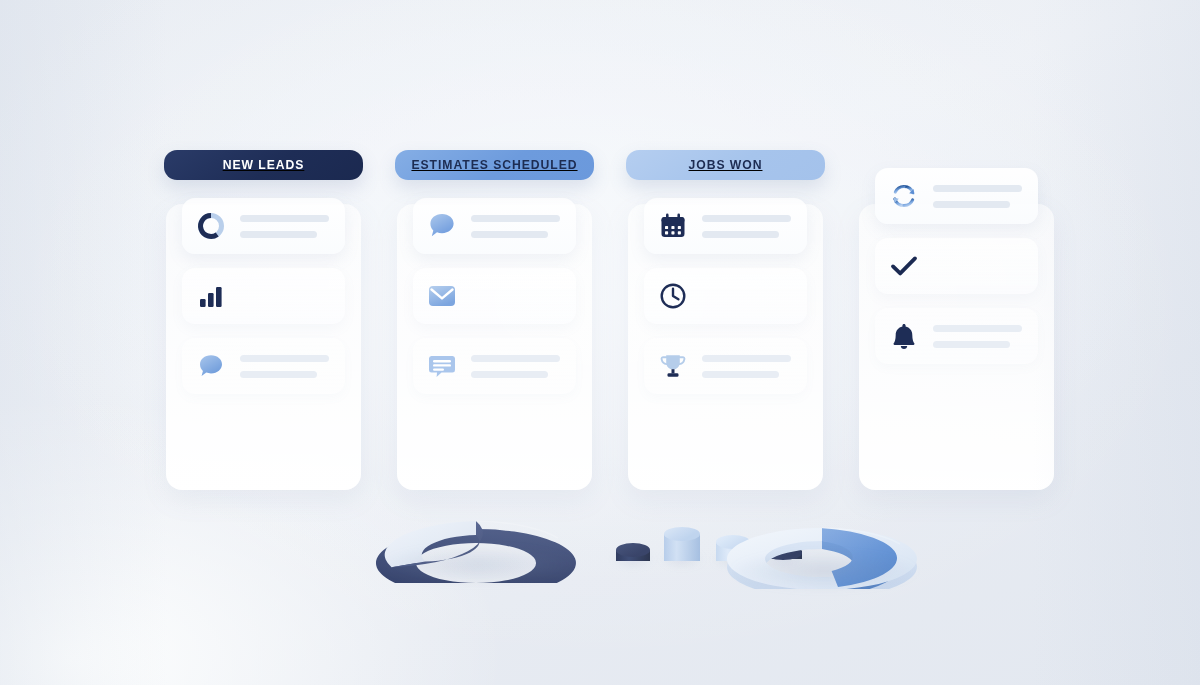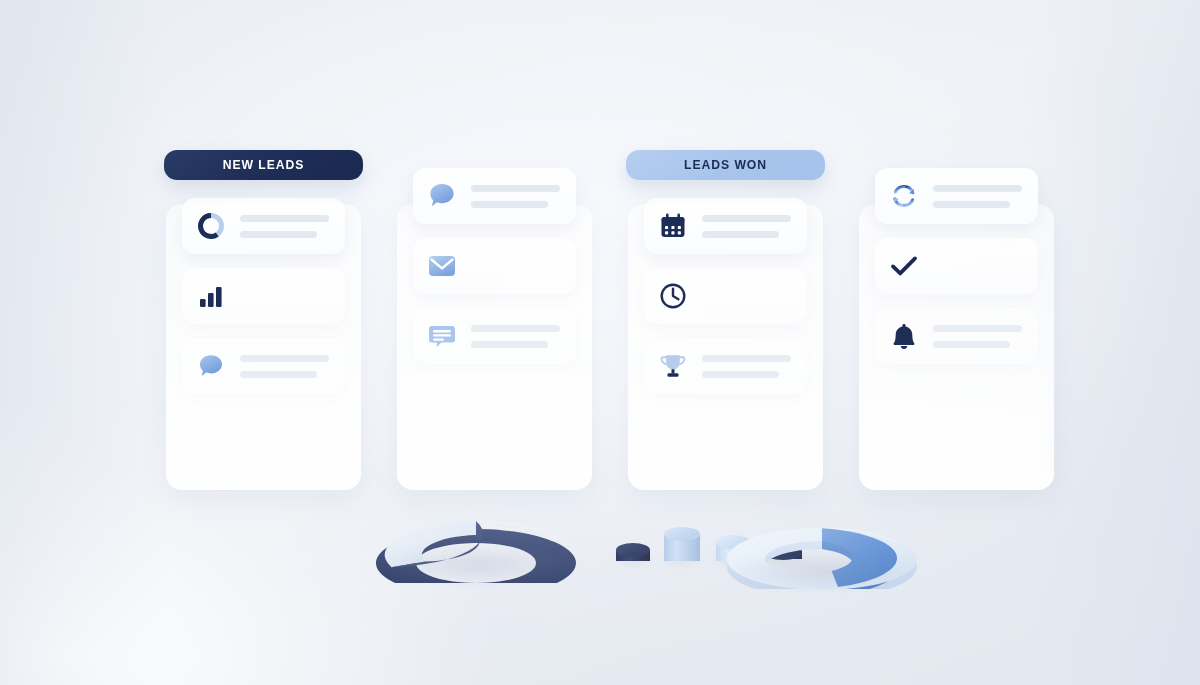--- a/index.html
+++ b/index.html
@@ -37,20 +37,21 @@
     gap: 32px;
   }
 
   .column {
     position: relative;
     width: 199px;
     height: 244px;
     display: flex;
     flex-direction: column;
     align-items: center;
+    text-decoration: underline;
   }
 
   
   .col-panel {
     position: absolute;
     left: 2px;
     top: 54px;
     width: 195px;
     height: 286px;
     border-radius: 16px;
@@ -260,20 +261,23 @@
             <span class="ln w-full"></span>
             <span class="ln w-mid"></span>
           </span>
         </div>
 
       </div>
     </div>
 
     <div class="column">
       <div class="col-panel"></div>
+      <div class="col-header h1">
+        <span>ESTIMATES SCHEDULED</span>
+      </div>
       <div class="rows">
 
         <div class="row-card r0">
           <span class="icon-slot">
             <svg width="32" height="32" viewBox="0 0 32 32">
               <defs>
                 <linearGradient id="bub2" x1="0.15" y1="0" x2="0.7" y2="1">
                   <stop offset="0%" stop-color="#a8c5eb"></stop>
                   <stop offset="100%" stop-color="#6d9add"></stop>
                 </linearGradient>
@@ -320,21 +324,21 @@
             <span class="ln w-mid"></span>
           </span>
         </div>
 
       </div>
     </div>
 
     <div class="column">
       <div class="col-panel"></div>
       <div class="col-header h2">
-        <span>LEADS WON</span>
+        <span>JOBS WON</span>
       </div>
       <div class="rows">
 
         <div class="row-card r0">
           <span class="icon-slot">
             <svg width="30" height="30" viewBox="0 0 30 30">
               <rect x="3.5" y="6" width="23" height="20" rx="3.2" fill="#1e2d56"></rect>
               <rect x="3.5" y="6" width="23" height="6.2" rx="3.2" fill="#1e2d56"></rect>
               <rect x="8" y="2.6" width="2.6" height="5.6" rx="1.3" fill="#1e2d56"></rect>
               <rect x="19.4" y="2.6" width="2.6" height="5.6" rx="1.3" fill="#1e2d56"></rect>

